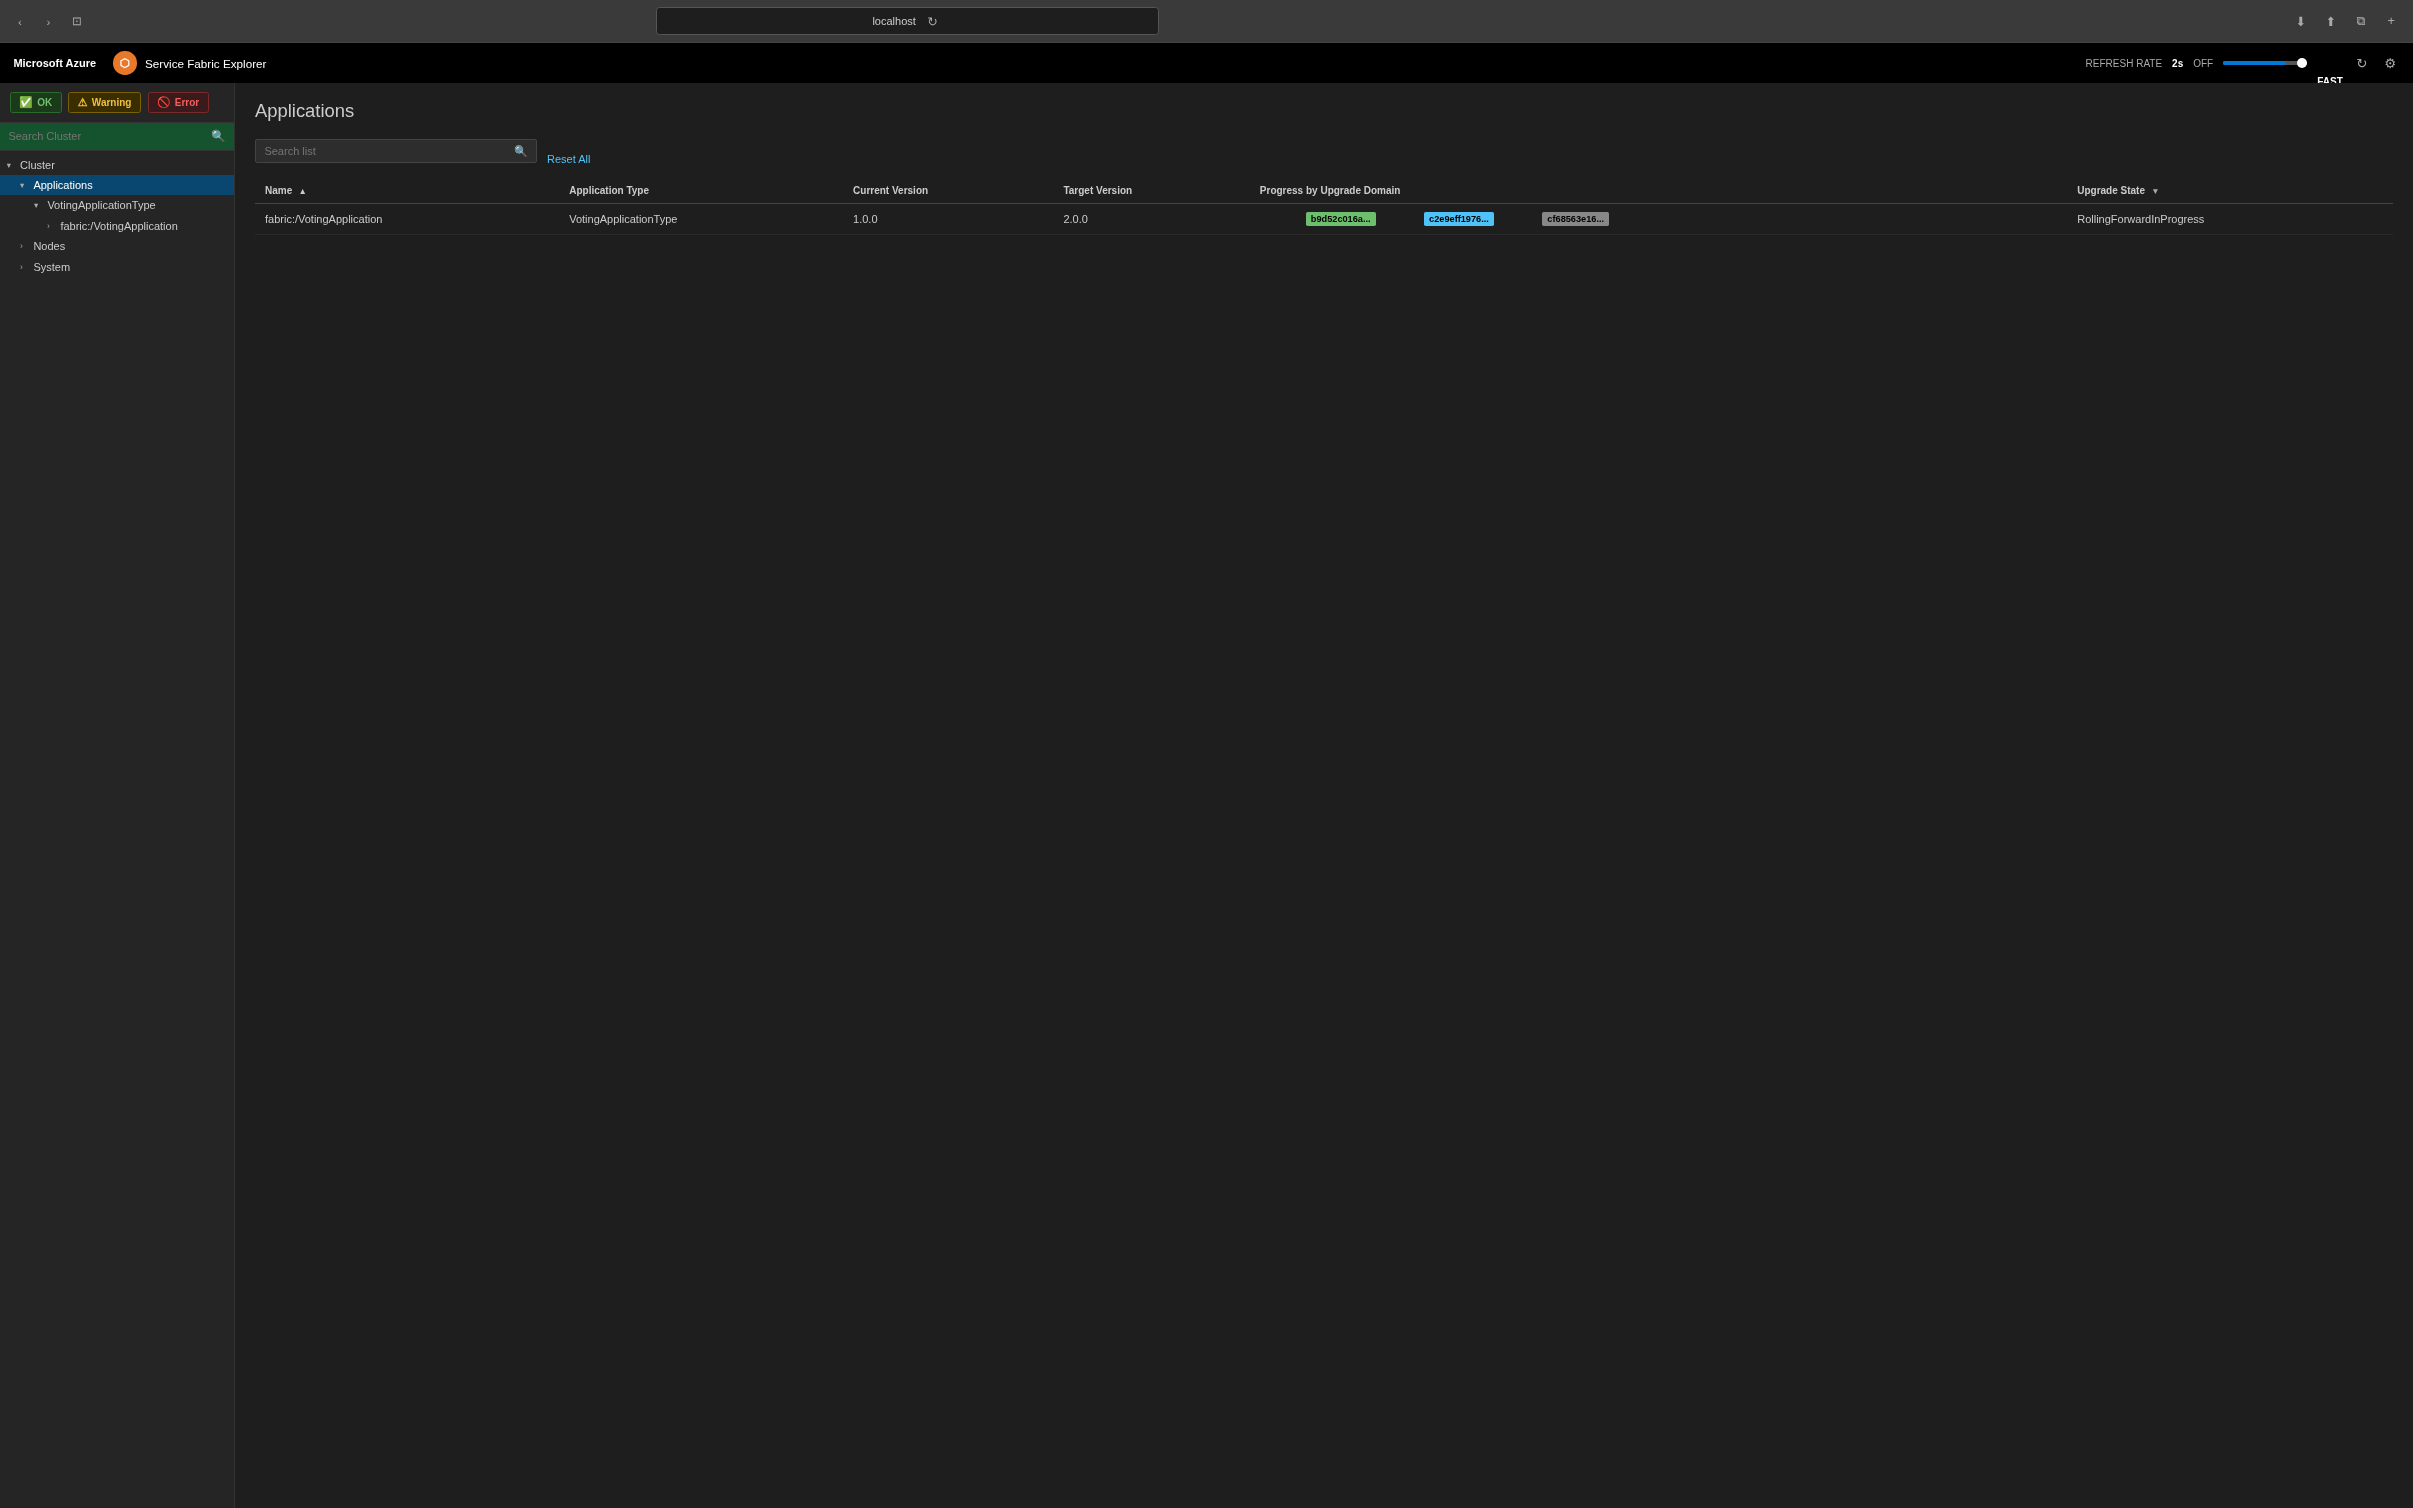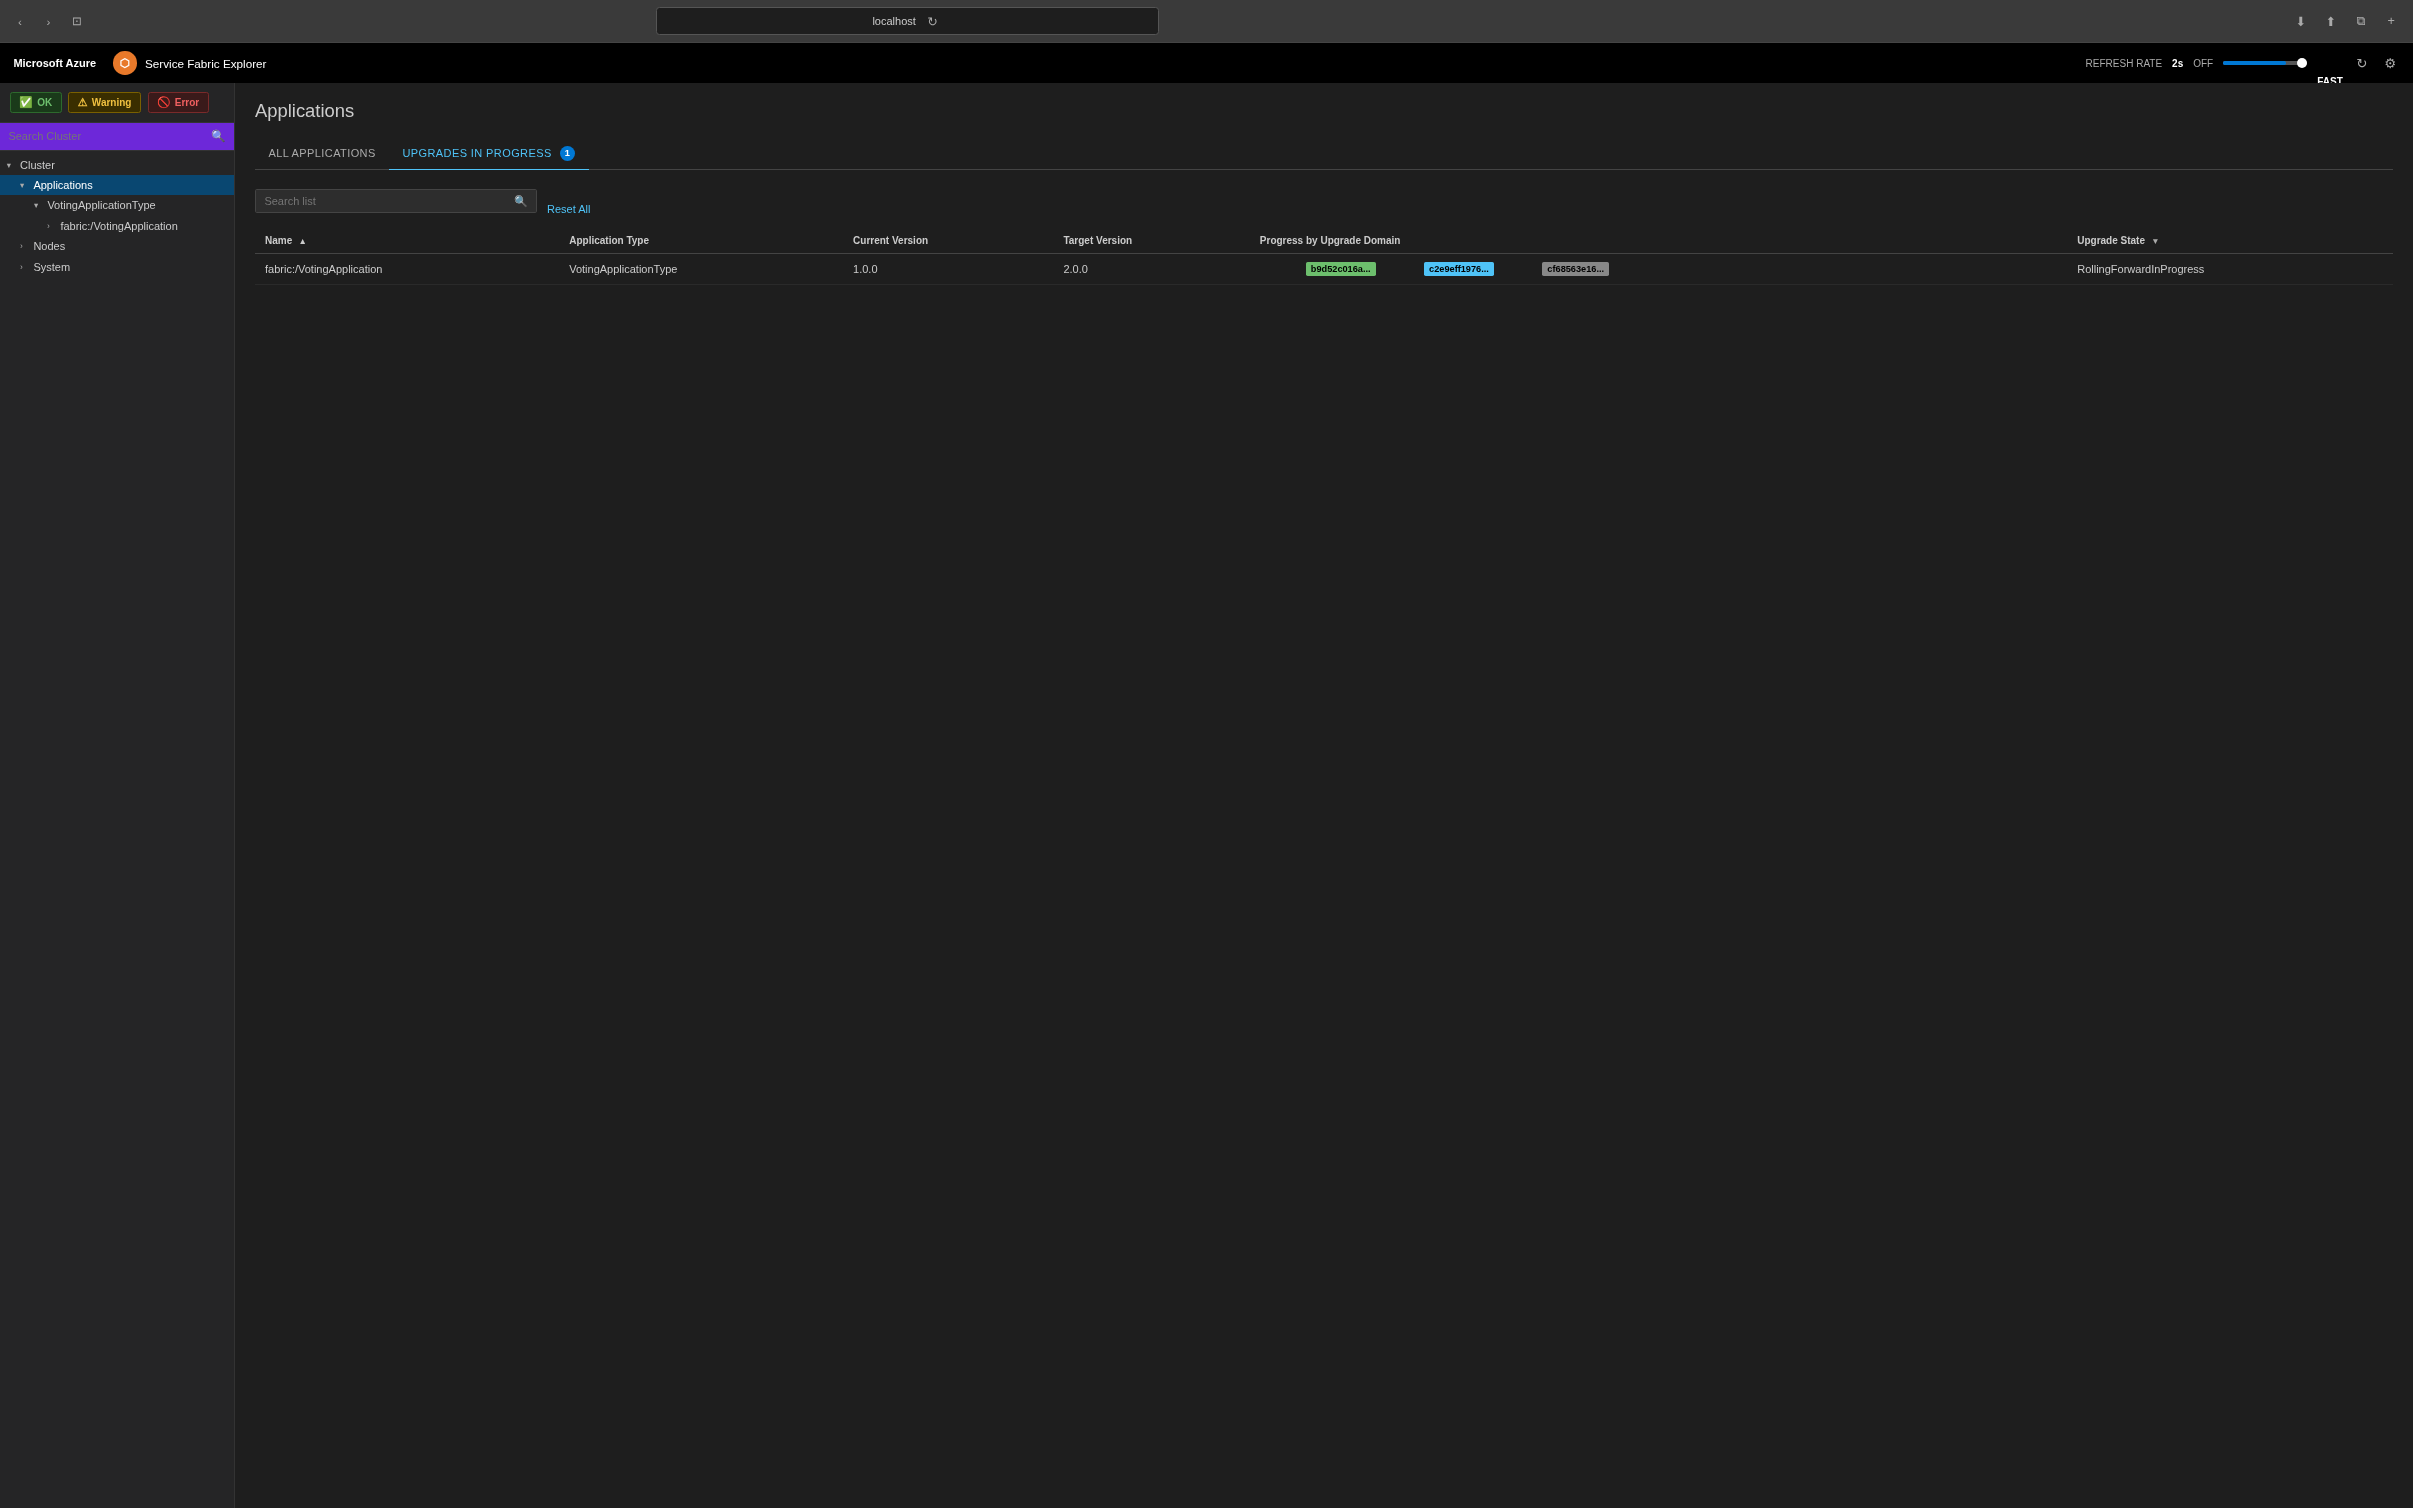--- a/index.html
+++ b/index.html
@@ -60,21 +60,21 @@
       display: flex; align-items: center; gap: 4.2px; padding: 3.4px 8.4px; border-radius: 2.5px;
       font-size: 10px; font-weight: 600; cursor: pointer; border: 0.8px solid transparent;
     }
     .status-ok { background: #1a3a1a; border-color: #2d6a2d; color: #6dbf6d; }
     .status-warning { background: #3a2e00; border-color: #7a6000; color: #f0c040; }
     .status-error { background: #3a1a1a; border-color: #7a2a2a; color: #f06060; }
     .status-icon { font-size: 11px; }
 
     .search-cluster-bar {
       display: flex; align-items: center; padding: 6.7px 8.4px; border-bottom: 0.8px solid #333;
-      background: #6d28d9;
+      background: #14532d;
     }
     .search-cluster-input {
       flex: 1; background: transparent; border: none; color: #ccc; font-size: 11px; outline: none;
     }
     .search-icon-btn { background: transparent; border: none; color: #aaa; cursor: pointer; font-size: 11.7px; }
 
     
     .tree-nav { padding: 3.4px 0; }
     .tree-item {
       display: flex; align-items: center; padding: 4.2px 6.7px; cursor: pointer; color: #ccc;
@@ -236,29 +236,20 @@
         <div class="tree-item level-1">
           <span class="chevron">›</span>
           <span class="tree-label">System</span>
         </div>
       </div>
     </div>
 
     <div class="right-panel">
       <h1 class="page-title">Applications</h1>
 
-      <div class="tabs-container">
-        <div class="tab">
-          <span>ALL APPLICATIONS</span>
-        </div>
-        <div class="tab active">
-          <span>UPGRADES IN PROGRESS</span>
-          <span class="tab-badge">1</span>
-        </div>
-      </div>
 
       <div class="list-controls">
         <div class="search-list-wrapper">
           <input class="search-list-input" type="text" placeholder="Search list" style="">
           <span class="search-list-icon">🔍</span>
         </div>
         <button class="reset-all-btn">Reset All</button>
       </div>
 
       <table class="data-table">

